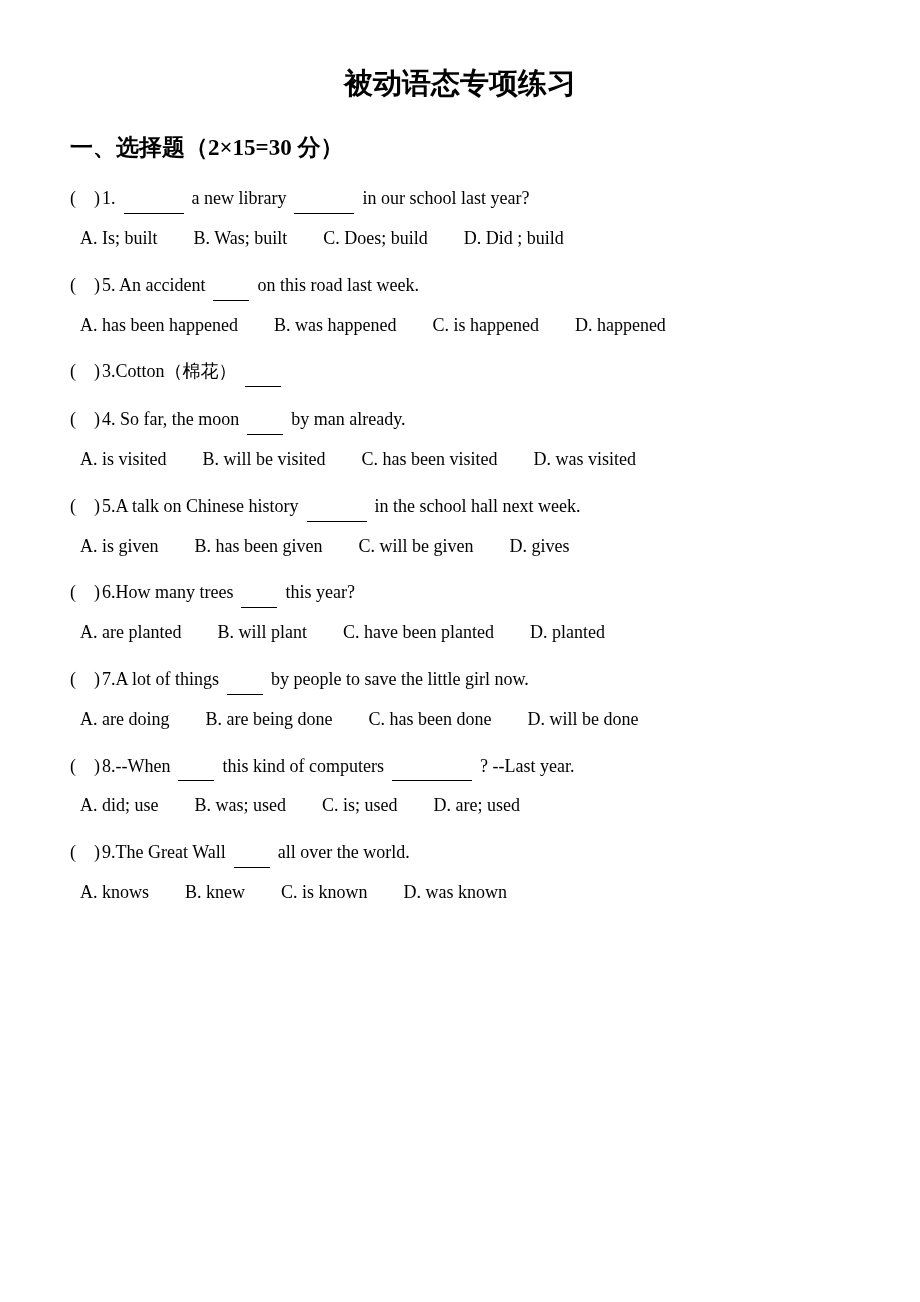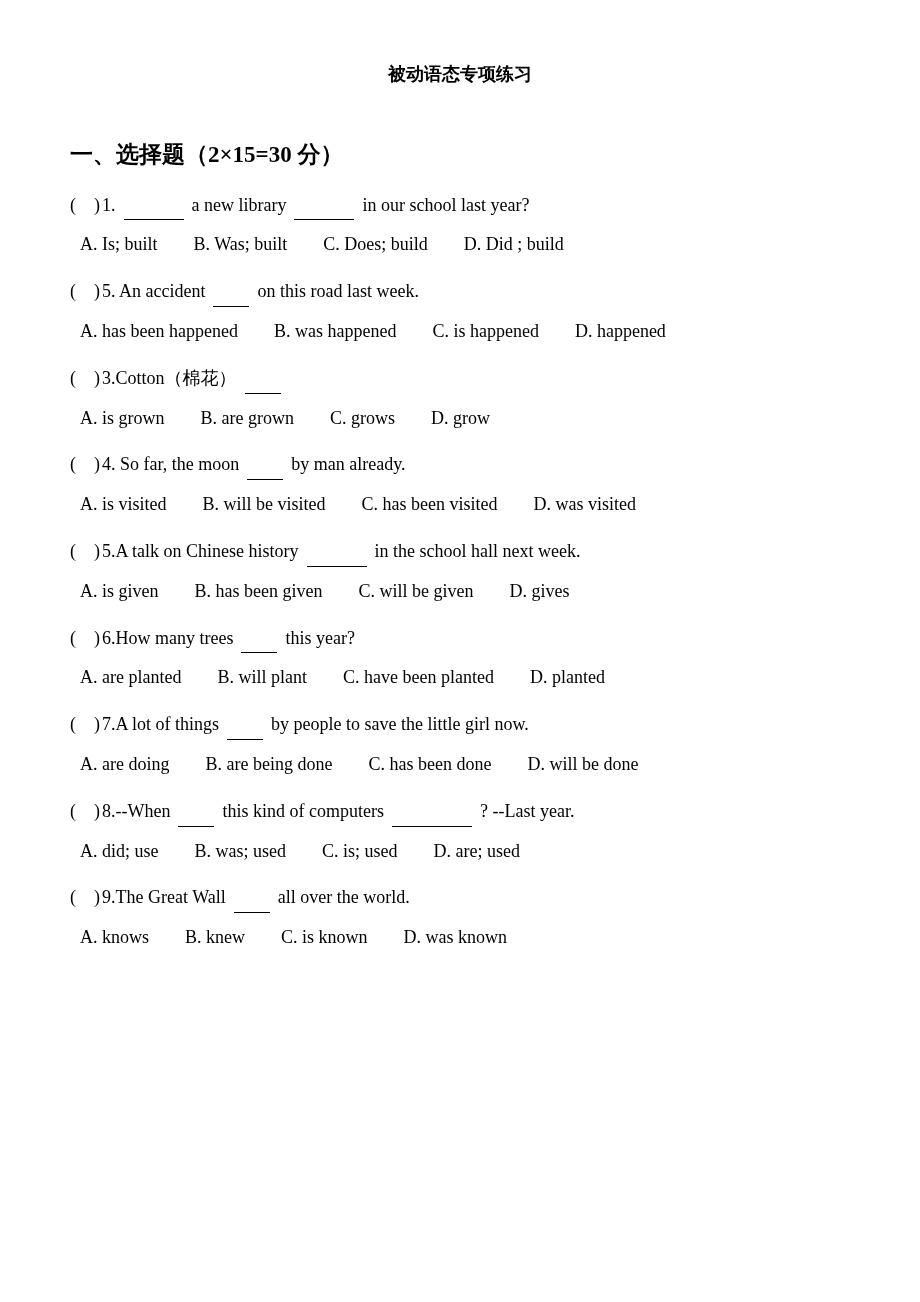--- a/index.html
+++ b/index.html
@@ -12,23 +12,23 @@
       font-family: "SimSun", "宋体", serif;
       font-size: 18px;
       color: #000;
       width: 920px;
       min-height: 1302px;
       padding: 60px 70px;
       line-height: 1.6;
     }
     .page-title {
       text-align: center;
-      font-size: 18px;
+      font-size: 29px;
       font-weight: bold;
-      margin-bottom: 48px;
+      margin-bottom: 24px;
     }
     .section-title {
       font-size: 23px;
       font-weight: bold;
       margin-bottom: 17px;
     }
     .question-block {
       margin-bottom: 18px;
     }
     .question-line {
@@ -107,26 +107,20 @@
     <span class="option">D. happened</span>
   </div>
 </div>
 
 <div class="question-block">
   <div class="question-line">
     <span class="paren">(　)</span>
     <span>3.Cotton（棉花）</span>
     <span class="blank blank-sm">&nbsp;</span>
   </div>
-  <div class="options-line">
-    <span class="option">A. is grown</span>
-    <span class="option">B. are grown</span>
-    <span class="option">C. grows</span>
-    <span class="option">D. grow</span>
-  </div>
 </div>
 
 <div class="question-block">
   <div class="question-line">
     <span class="paren">(　)</span>
     <span>4. So far, the moon</span>
     <span class="blank blank-sm">&nbsp;</span>
     <span>by man already.</span>
   </div>
   <div class="options-line">

